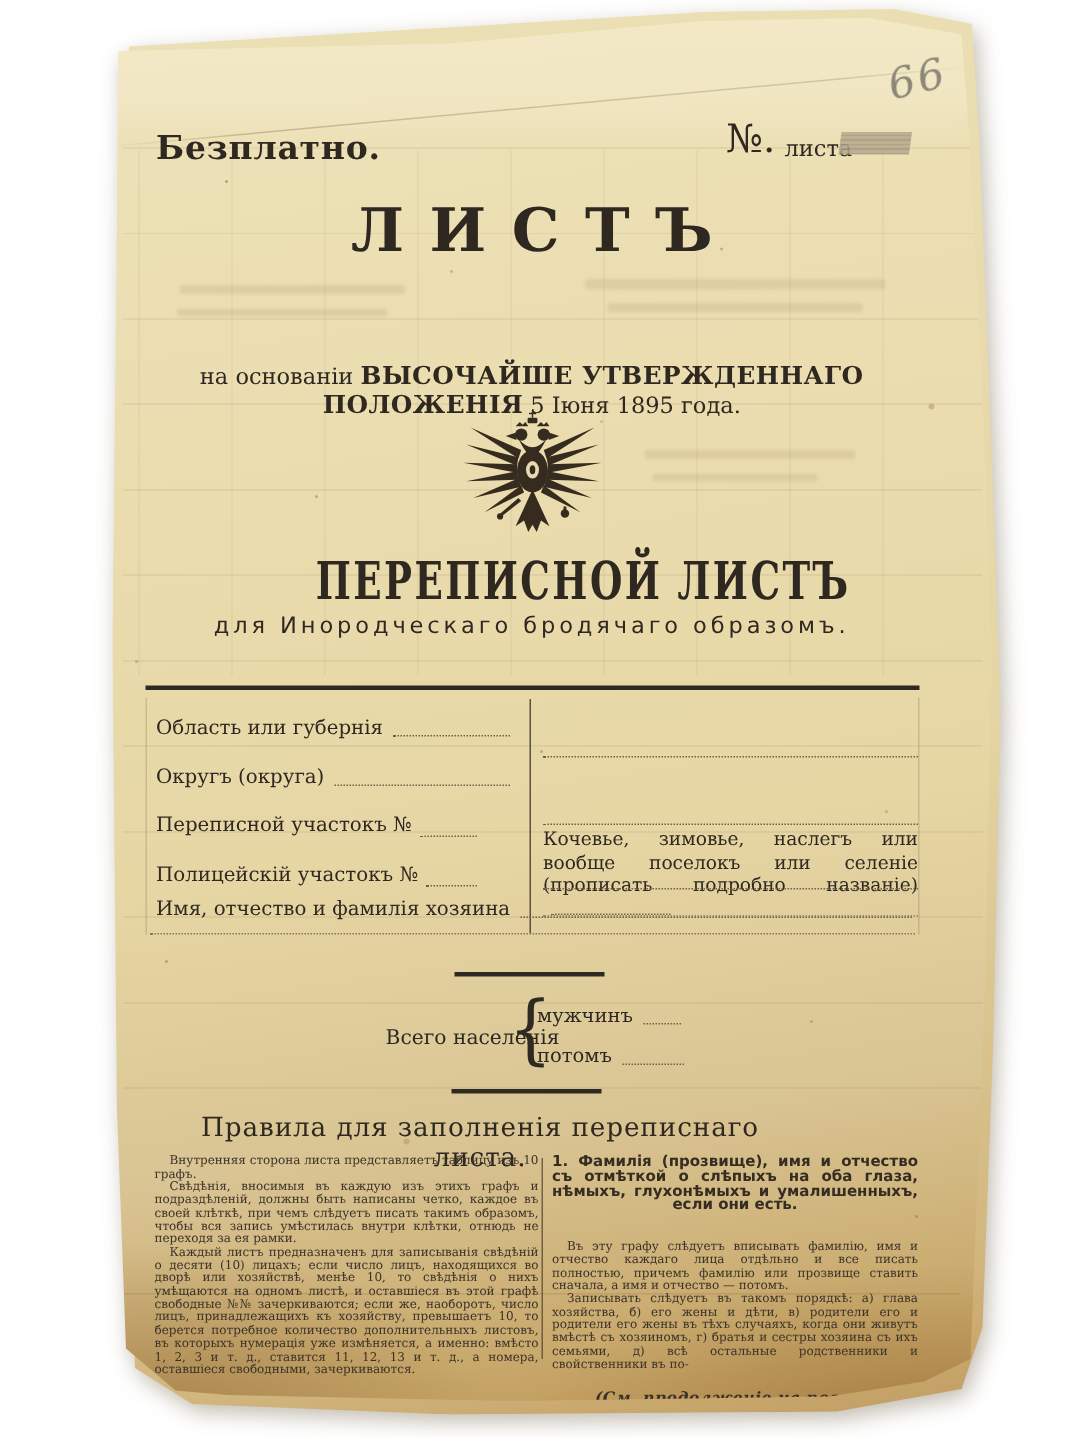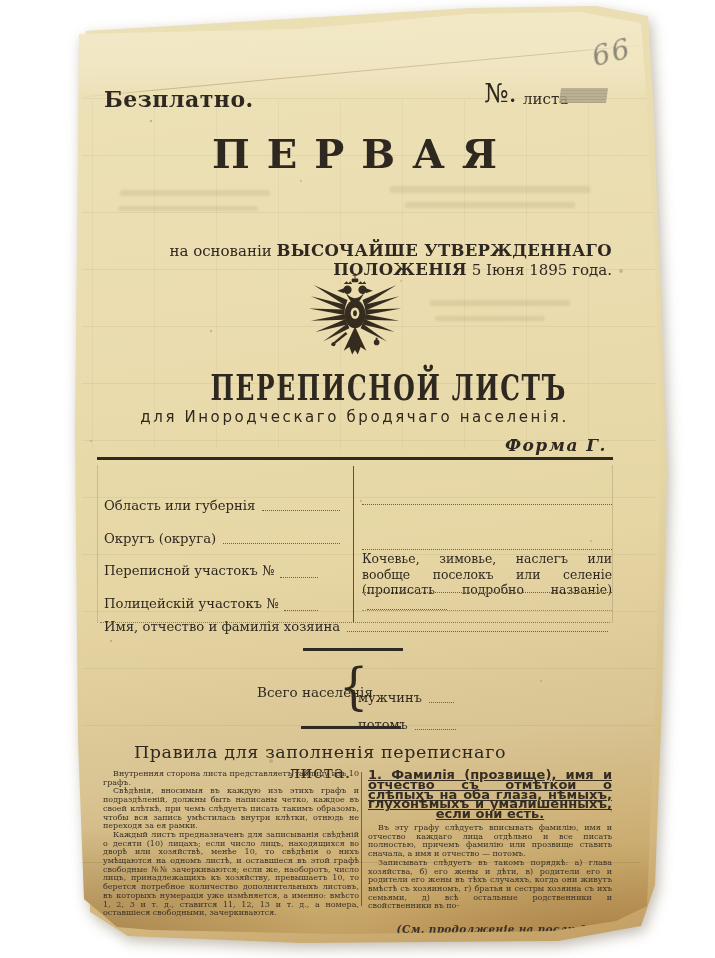--- a/index.html
+++ b/index.html
@@ -48,32 +48,32 @@
       -40px 520px 0 rgba(150,100,40,.45), 390px 560px 0 rgba(150,100,40,.35),
       120px 640px 0 1px rgba(160,110,45,.3), 460px 690px 0 rgba(150,100,40,.4),
       20px 740px 0 rgba(150,100,40,.4), 300px 770px 0 rgba(150,100,40,.35),
       -60px 320px 0 rgba(150,100,40,.35), 250px 160px 0 rgba(150,100,40,.3),
       440px 420px 0 rgba(150,100,40,.35), 150px 60px 0 rgba(150,100,40,.35); }
 
   .lead { flex:1; border-bottom:1.3px dotted #6e6148; margin:0 4px 2px 7px; height:12px; }
   .lead-fix { display:inline-block; border-bottom:1.3px dotted #6e6148; height:9px; margin-left:5px; }
   .dotline { position:absolute; border-bottom:1.3px dotted #6e6148; }
 
-  .frow { display:flex; align-items:flex-end; font-size:13.2px; white-space:nowrap;margin-top:20px; }
+  .frow { display:flex; align-items:flex-end; font-size:13.2px; white-space:nowrap; }
   .rfield { font-size:12.4px; line-height:15.5px; text-align:justify; }
 
   .condense  { display:inline-block; transform:scale(.93,1.22); transform-origin:center top;
                font-weight:bold; letter-spacing:.5px; word-spacing:10px; }
   .condense2 { display:inline-block; transform:scale(.8,1.12); transform-origin:center top;
                font-weight:bold; letter-spacing:2px; }
 
   .rules-body { font-size:8px; line-height:8.7px; text-align:justify; color:#3a3228; }
   .rules-body p { text-indent:10px; }
-  .rr-heading { font-family:"DejaVu Sans", sans-serif; font-weight:bold; font-size:13px;
-    line-height:9.8px; text-align:justify; text-align-last:center; margin-bottom:5px; color:#352d22;text-decoration:underline; }
+  .rr-heading { font-family:"DejaVu Sans", sans-serif; font-weight:bold; font-size:10px;
+    line-height:9.8px; text-align:justify; text-align-last:center; margin-bottom:18px; color:#352d22; }
   .note { font-style:italic; font-weight:bold; font-size:10.5px; text-align:center;
     margin-top:14px; letter-spacing:.3px; padding-left:26px; }
 
   .hand { font-style:italic; color:#8b8779; letter-spacing:2px; filter:blur(.3px);
     transform:rotate(-14deg); }
   .smudge { background: repeating-linear-gradient(to bottom, #b3a98c 0 2px, #a2987d 2px 3px);
     opacity:.85; transform:skewX(-8deg); }
   .mline { position:absolute; width:1px; background:rgba(100,85,55,.22); }
 </style>
 </head>
@@ -96,24 +96,24 @@
     <div class="ghost" style="left:118px;top:206px;width:140px;height:5px"></div>
     <div class="ghost" style="left:430px;top:300px;width:140px;height:6px"></div>
     <div class="ghost" style="left:435px;top:316px;width:110px;height:5px"></div>
 
     <div class="abs" style="left:104px;top:86px;font-size:22px;font-weight:bold;letter-spacing:.5px">Безплатно.</div>
     <div class="abs" style="left:484px;top:78px;font-size:26px">№.</div>
     <div class="abs" style="left:523px;top:90px;font-size:15px">листа</div>
     <div class="abs smudge" style="left:560px;top:88px;width:47px;height:15px"></div>
     <div class="abs hand" style="left:592px;top:36px;font-size:28px">66</div>
 
-    <div class="abs" style="left:97px;width:515px;top:130px;text-align:center;font-size:40px;font-weight:bold;letter-spacing:17px;padding-left:17px">ПЕРВАЯ</div>
-
-
-    <div class="abs" style="left:97px;width:515px;top:241px;text-align:right;font-size:15px">
+    <div class="abs" style="left:97px;width:515px;top:130px;text-align:center;font-size:40px;font-weight:bold;letter-spacing:17px;padding-left:17px">ЛИСТЪ</div>
+
+
+    <div class="abs" style="left:97px;width:515px;top:241px;text-align:center;font-size:15px">
       <span>на основаніи</span>
       <span style="font-size:16.5px;font-weight:bold;letter-spacing:.3px">ВЫСОЧАЙШЕ УТВЕРЖДЕННАГО ПОЛОЖЕНІЯ</span>
       <span>5 Іюня 1895 года.</span>
     </div>
 
     <svg class="abs" style="left:308px;top:270px" width="94" height="94" viewBox="0 0 100 96">
       <g fill="#352c1f">
         <rect x="46.5" y="7" width="7" height="4" rx="1"></rect>
         <path d="M49.5 1.5 h1 v2 h2 v1 h-2 v2.5 h-1 v-2.5 h-2 v-1 h2 z"></path>
         <path d="M38 13 l3 -3 l2 2 l2 -2 l2 3 z"></path>
@@ -142,22 +142,21 @@
         <circle cx="73" cy="75" r="3"></circle>
         <path d="M72 70 h2 v3 h-2 z"></path>
         <ellipse cx="50" cy="44" rx="4.6" ry="6.2" fill="#e7daae"></ellipse>
         <ellipse cx="50" cy="44" rx="2" ry="3.2" fill="#352c1f"></ellipse>
       </g>
     </svg>
 
     <div class="abs" style="left:97px;width:515px;top:368px;text-align:right;font-size:31px">
       <span class="condense2">ПЕРЕПИСНОЙ ЛИСТЪ</span>
     </div>
-    <div class="abs" style="left:97px;width:515px;top:408px;text-align:center;font-family:'DejaVu Sans',sans-serif;font-size:15px;letter-spacing:2.6px">для Инородческаго бродячаго населенія.</div>
-    <div class="abs" style="left:97px;width:510px;top:435px;text-align:right;font-style:italic;font-weight:bold;font-size:17px;letter-spacing:1.5px">Форма Г.</div>
+    <div class="abs" style="left:97px;width:515px;top:408px;text-align:center;font-family:'DejaVu Sans',sans-serif;font-size:15px;letter-spacing:2.6px">для Инородческаго бродячаго образомъ.</div>
 
     <div class="abs" style="left:97px;top:457px;width:516px;height:2.5px;background:#2f2a21"></div>
 
     <div class="abs" style="left:353px;top:466px;width:1.3px;height:156px;background:rgba(55,47,36,.8)"></div>
     <div class="mline" style="left:97px;top:465px;height:158px"></div>
     <div class="mline" style="left:612px;top:465px;height:158px"></div>
 
     <div class="abs frow" style="left:104px;top:478px;width:240px">
       <span>Область или губернія</span>
       <span class="lead"></span>

